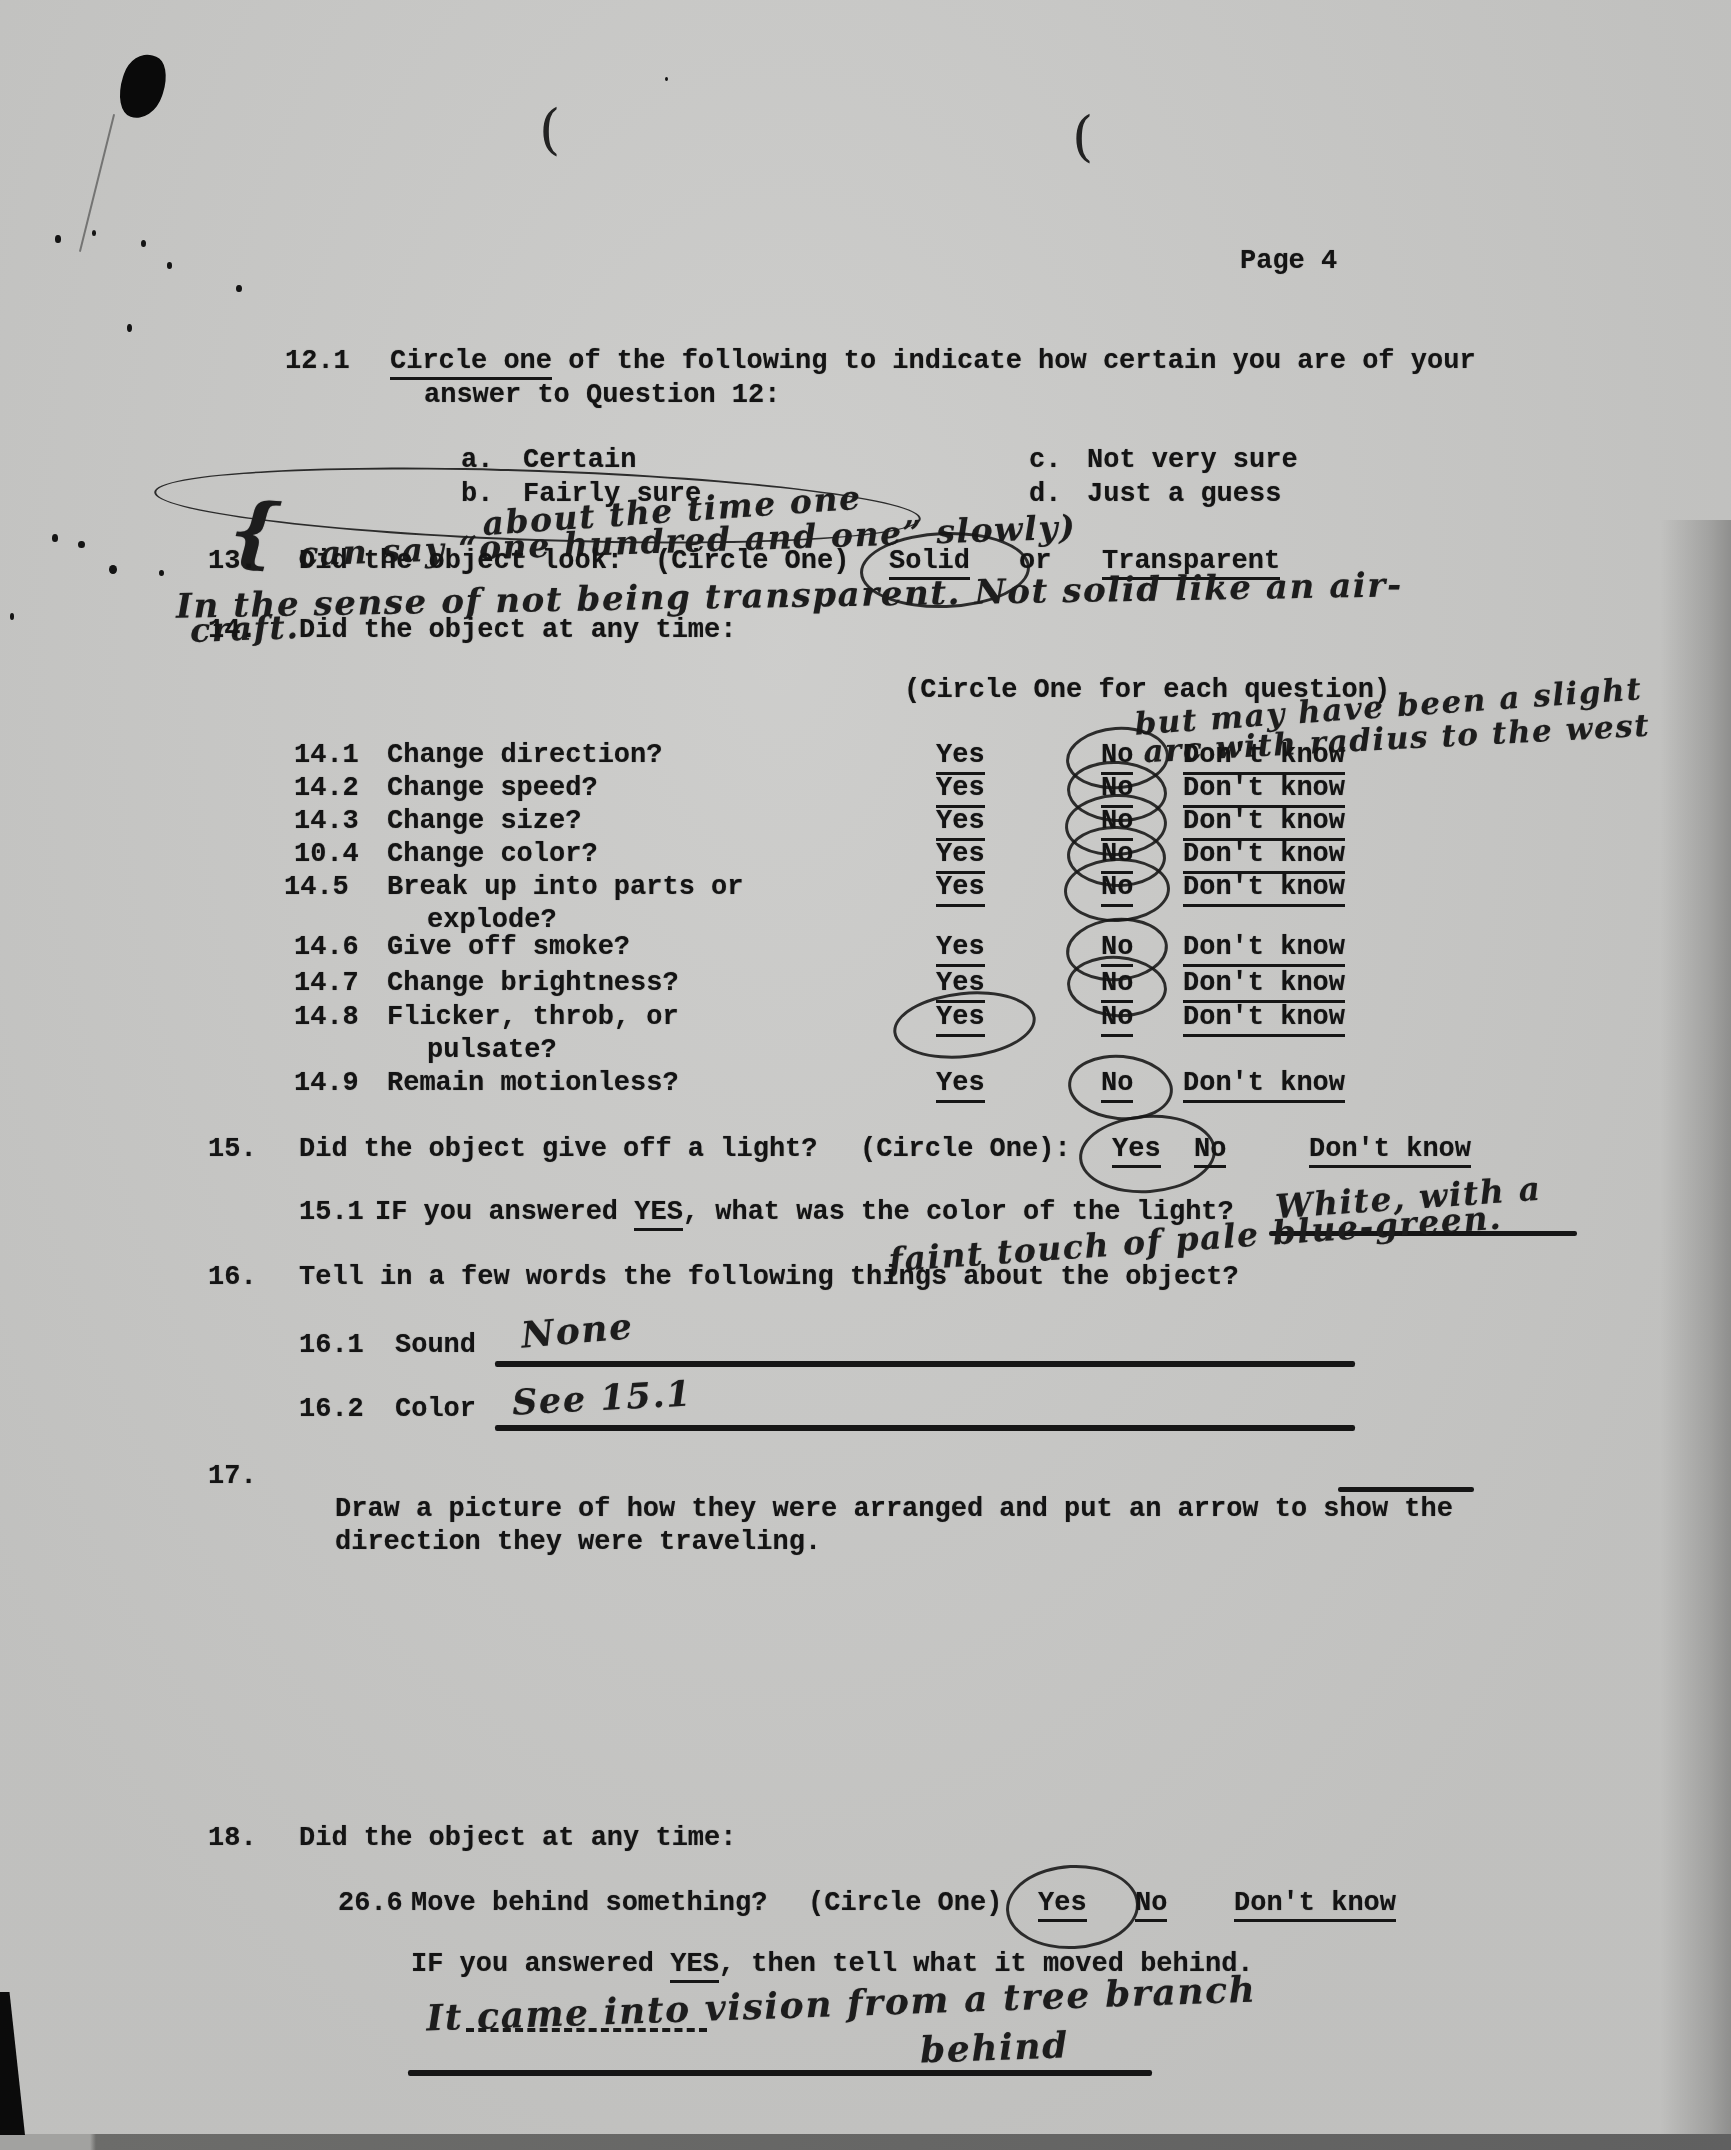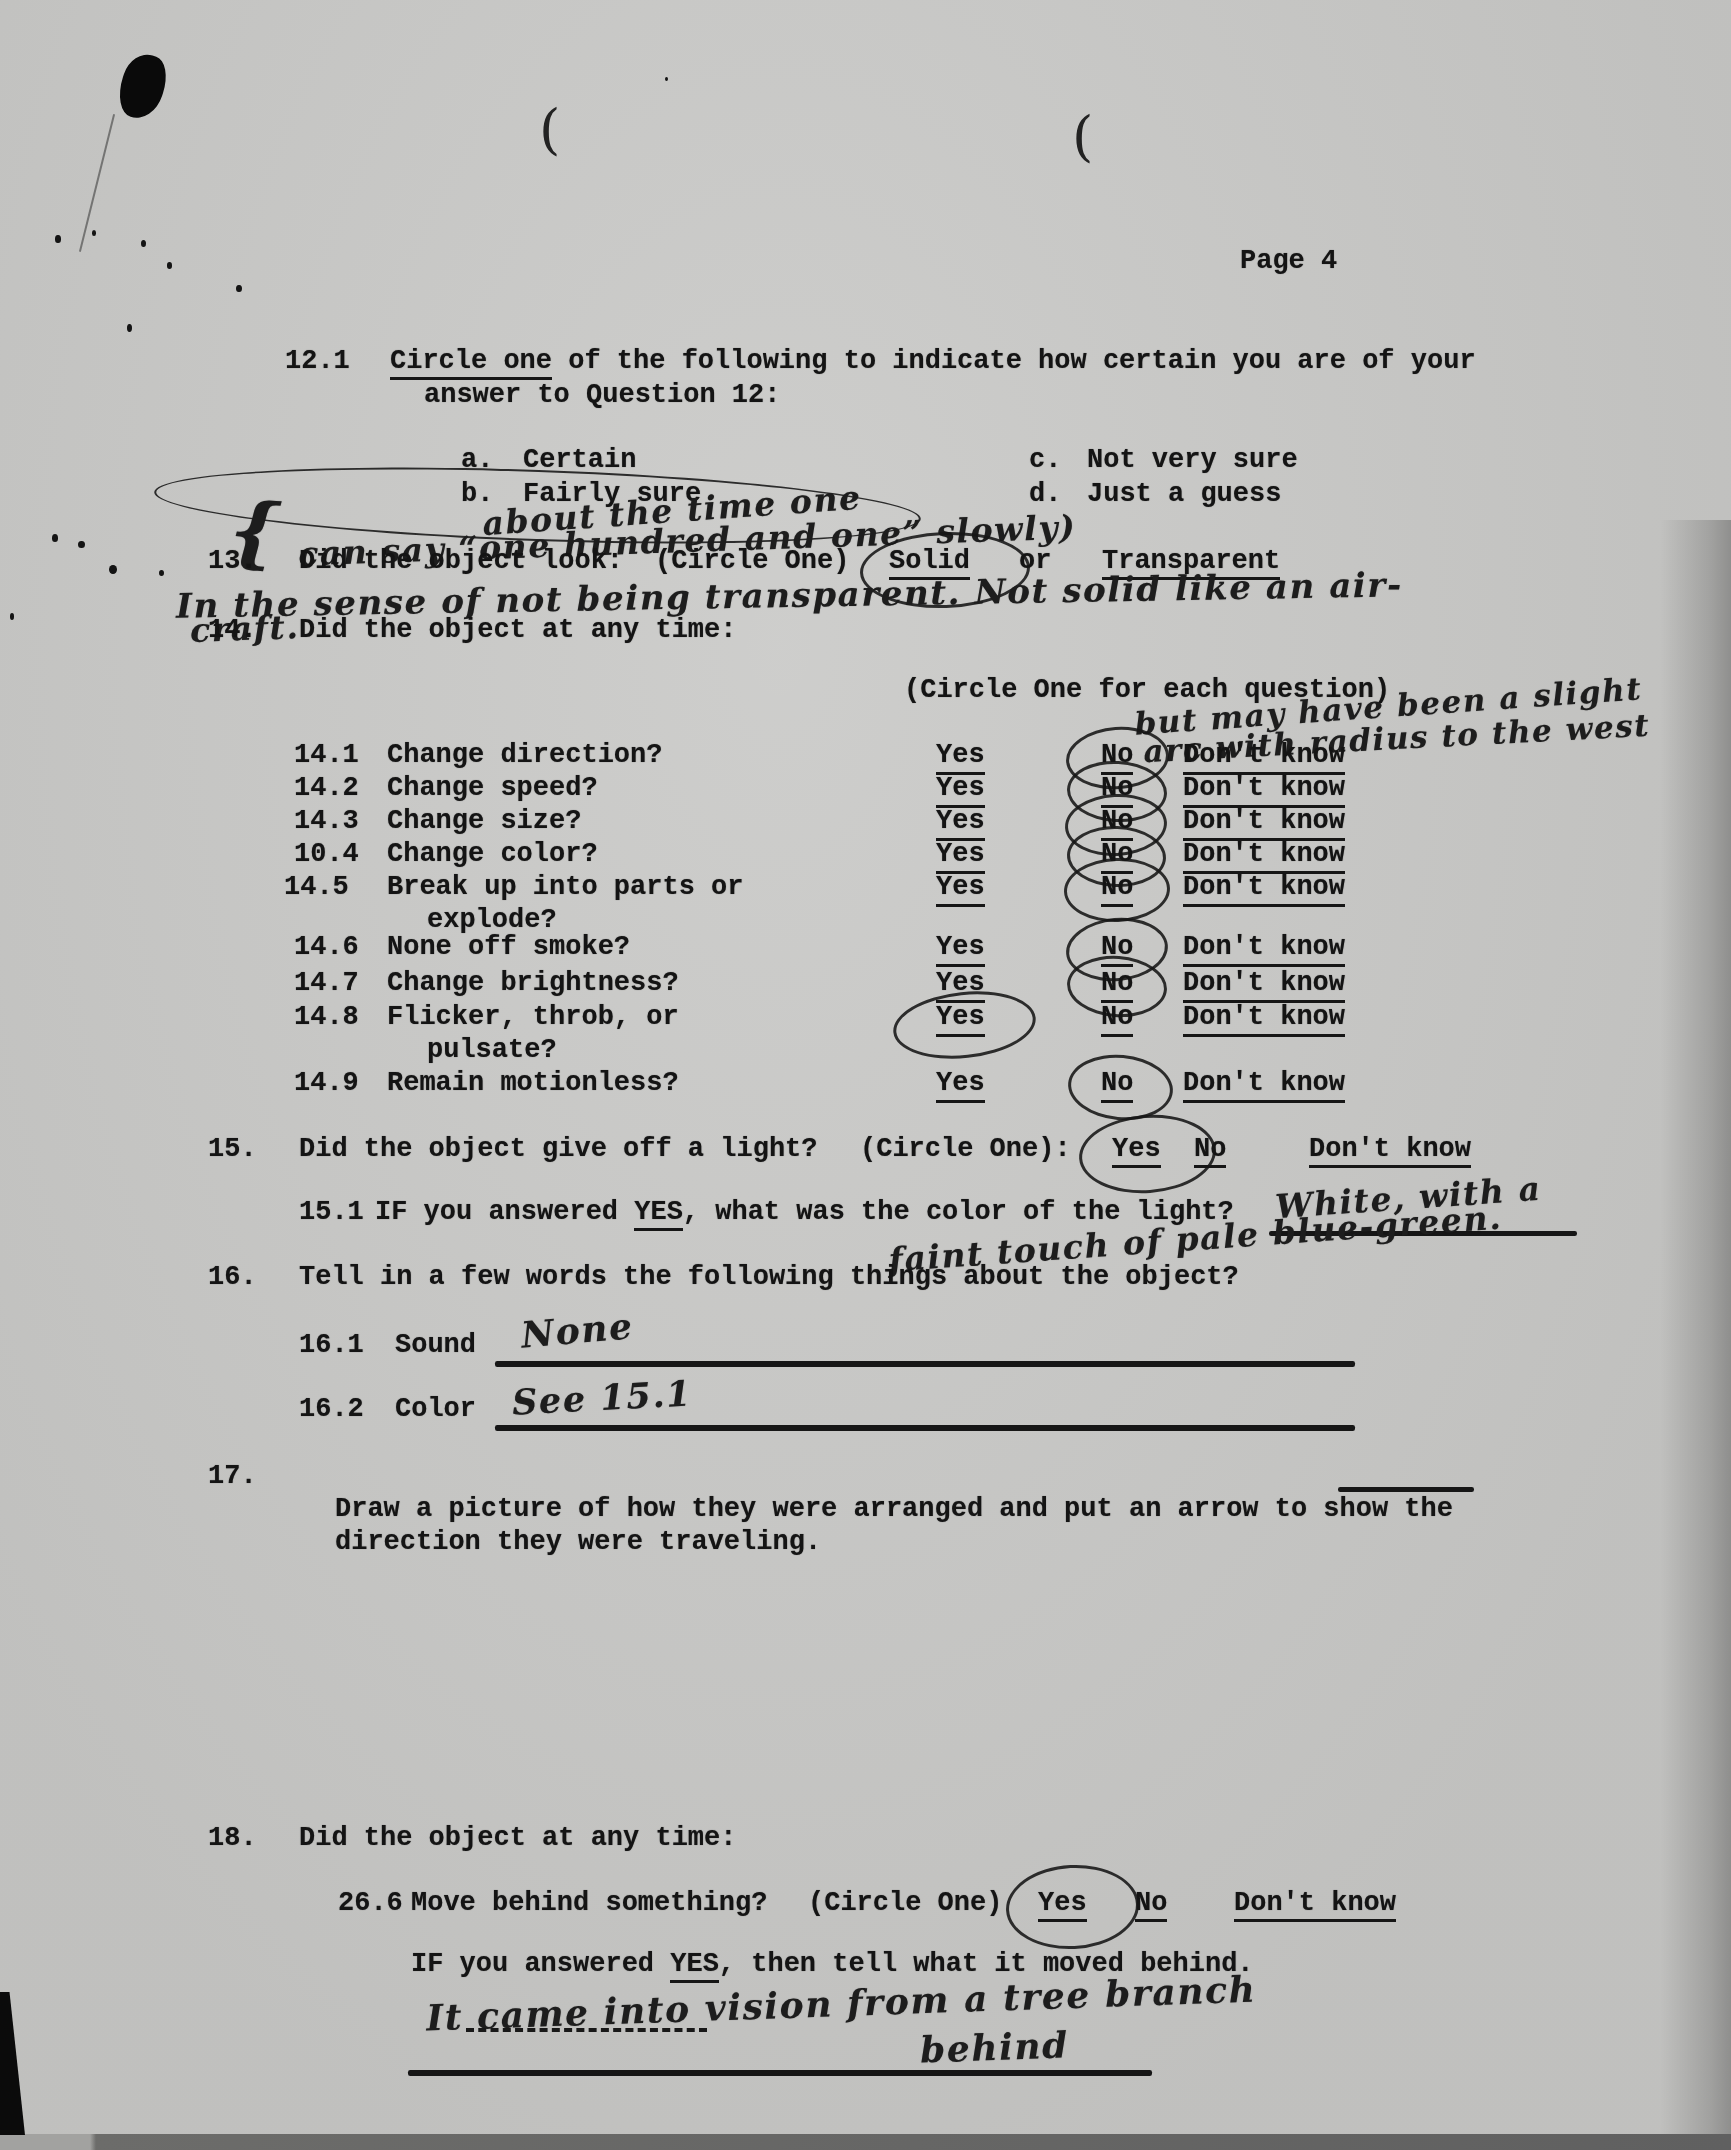--- a/index.html
+++ b/index.html
@@ -178,21 +178,21 @@
     <span class="typed-in" style="left:284px;">14.5</span>
     <span class="typed-in" style="left:387px;">Break up into parts or</span>
     <span class="typed-in u" style="left:936px;">Yes</span>
     <span class="typed-in u" style="left:1101px;">No</span>
     <span class="typed-in u" style="left:1183px;">Don't know</span>
     <div class="circle" style="left:1064px;top:-13px;width:100px;height:58px;transform:rotate(-2deg);"></div>
   </div>
   <div class="typed" style="left:427px;top:904px;">explode?</div>
   <div class="row" style="top:931px;">
     <span class="typed-in" style="left:294px;">14.6</span>
-    <span class="typed-in" style="left:387px;">None off smoke?</span>
+    <span class="typed-in" style="left:387px;">Give off smoke?</span>
     <span class="typed-in u" style="left:936px;">Yes</span>
     <span class="typed-in u" style="left:1101px;">No</span>
     <span class="typed-in u" style="left:1183px;">Don't know</span>
     <div class="circle" style="left:1066px;top:-13px;width:96px;height:57px;transform:rotate(-5deg);"></div>
   </div>
   <div class="row" style="top:967px;">
     <span class="typed-in" style="left:294px;">14.7</span>
     <span class="typed-in" style="left:387px;">Change brightness?</span>
     <span class="typed-in u" style="left:936px;">Yes</span>
     <span class="typed-in u" style="left:1101px;">No</span>

